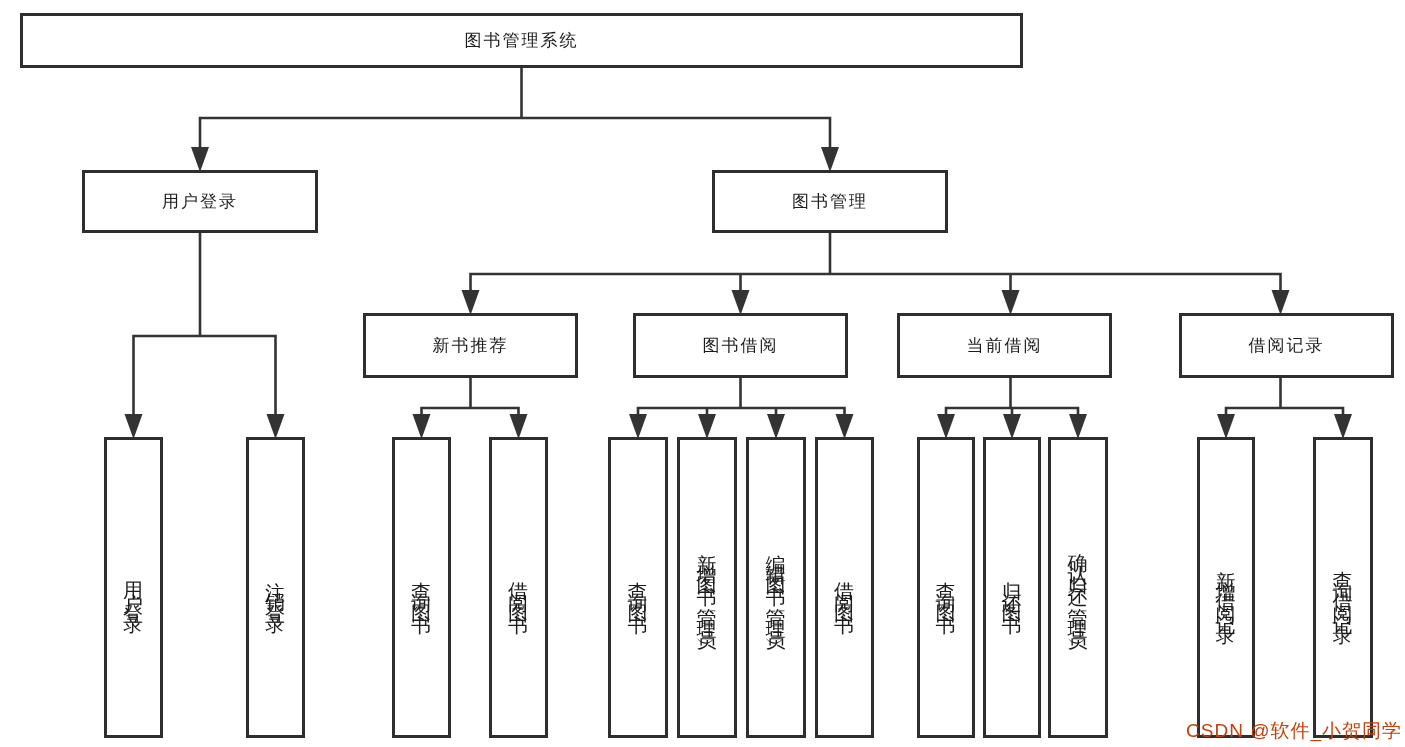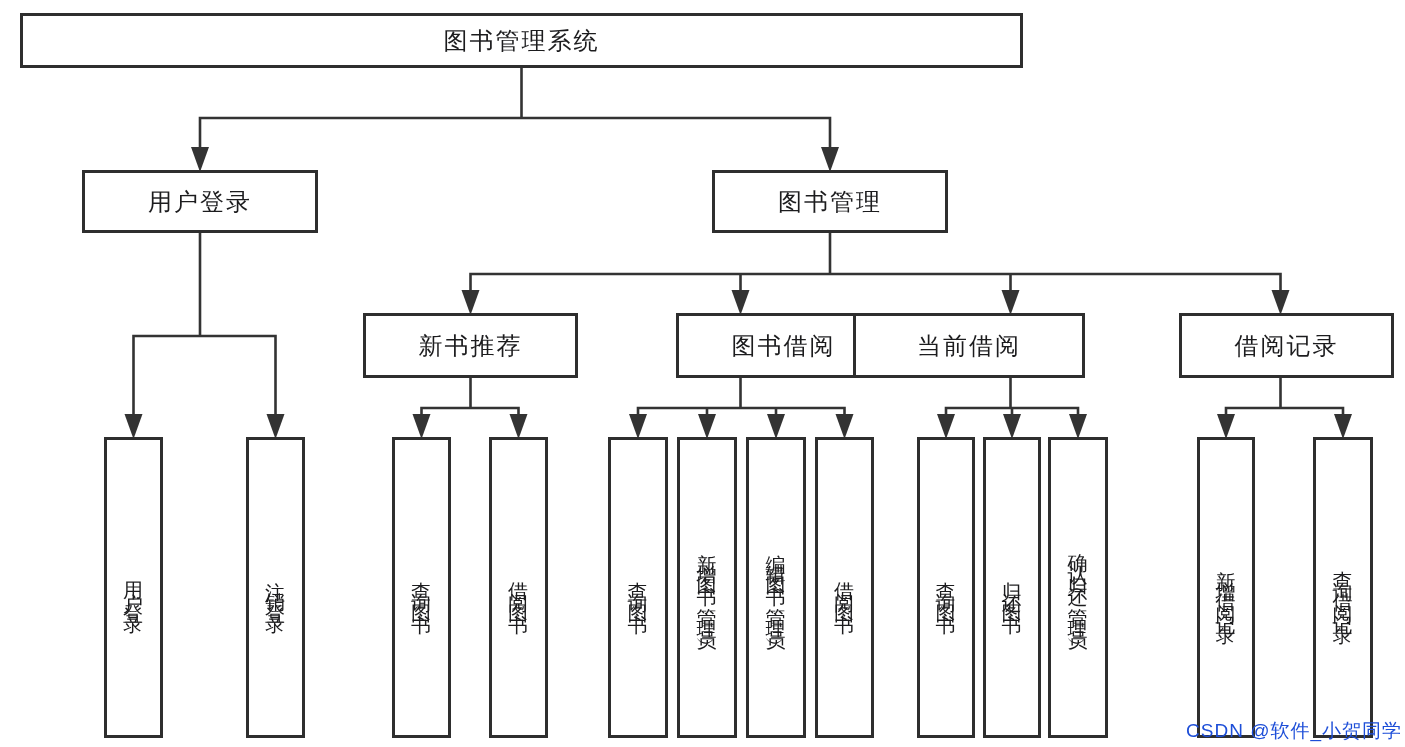--- a/index.html
+++ b/index.html
@@ -26,21 +26,21 @@
     position: absolute;
     box-sizing: border-box;
     border: 3px solid #2e2e2e;
     background: #ffffff;
     display: flex;
     align-items: center;
     justify-content: center;
     color: #1c1c1e;
   }
   .node.h span {
-    font-size: 24px;
+    font-size: 17px;
     letter-spacing: 2px;
     white-space: nowrap;
   }
   .node.v span {
     writing-mode: vertical-rl;
     text-orientation: mixed;
     font-size: 20px;
     letter-spacing: 11px;
     line-height: 1.1;
   }
@@ -86,24 +86,24 @@
       </div>
       <div class="node h" style="left: 82px; top: 170px; width: 236px; height: 63px; border-color: rgb(46, 46, 46); color: rgb(28, 28, 30);">
         <span>用户登录</span>
       </div>
       <div class="node h" style="left: 712px; top: 170px; width: 236px; height: 63px; border-color: rgb(46, 46, 46); color: rgb(28, 28, 30);">
         <span>图书管理</span>
       </div>
       <div class="node h" style="left: 363px; top: 313px; width: 215px; height: 65px; border-color: rgb(46, 46, 46); color: rgb(28, 28, 30); font-family: Liberation Mono, monospace;">
         <span>新书推荐</span>
       </div>
-      <div class="node h" style="left: 633px; top: 313px; width: 215px; height: 65px; border-color: rgb(46, 46, 46); color: rgb(28, 28, 30); margin-left: 43px;">
+      <div class="node h" style="left: 633px; top: 313px; width: 215px; height: 65px; border-color: rgb(46, 46, 46); color: rgb(28, 28, 30);">
         <span>图书借阅</span>
       </div>
-      <div class="node h" style="left: 853px; top: 313px; width: 232px; height: 65px; border-color: rgb(46, 46, 46); color: rgb(28, 28, 30);">
+      <div class="node h" style="left: 897px; top: 313px; width: 215px; height: 65px; border-color: rgb(46, 46, 46); color: rgb(28, 28, 30);">
         <span>当前借阅</span>
       </div>
       <div class="node h" style="left: 1173px; top: 313px; width: 215px; height: 65px; border-color: rgb(46, 46, 46); color: rgb(28, 28, 30); margin-left: 6px;">
         <span>借阅记录</span>
       </div>
       <div class="node v" style="left: 104px; top: 437px; width: 59px; height: 301px; border-color: rgb(46, 46, 46); color: rgb(28, 28, 30);">
         <span>用户登录</span>
       </div>
       <div class="node v" style="left: 246px; top: 437px; width: 59px; height: 301px; border-color: rgb(46, 46, 46); color: rgb(28, 28, 30);">
         <span>注销登录</span>
@@ -135,14 +135,14 @@
       <div class="node v" style="left: 1048px; top: 437px; width: 60px; height: 301px; border-color: rgb(46, 46, 46); color: rgb(28, 28, 30);">
         <span>确认归还（管理员）</span>
       </div>
       <div class="node v" style="left: 1197px; top: 437px; width: 58px; height: 301px; border-color: rgb(46, 46, 46); color: rgb(28, 28, 30);">
         <span>新增借阅记录</span>
       </div>
       <div class="node v" style="left: 1313px; top: 437px; width: 60px; height: 301px; border-color: rgb(46, 46, 46); color: rgb(28, 28, 30);">
         <span>查询借阅记录</span>
       </div>
     </div>
-  <div class="watermark" style="color: #1d4ed8; margin-left: 24px;">CSDN @软件_小贺同学</div>
+  <div class="watermark" style="color: #c2410c; margin-left: 24px;">CSDN @软件_小贺同学</div>
 </div>
 
 </body></html>

